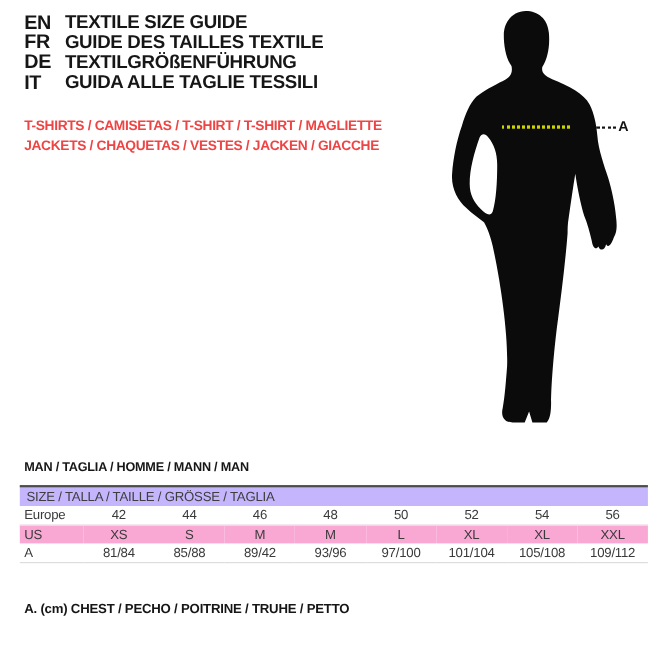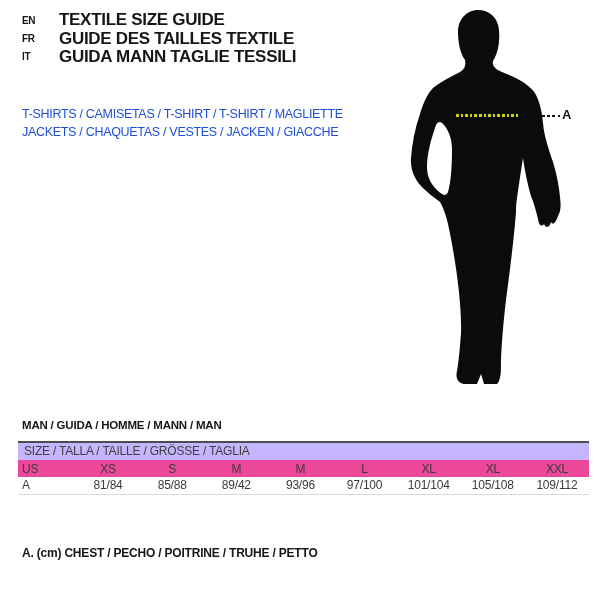--- a/index.html
+++ b/index.html
@@ -11,30 +11,30 @@
     background: #ffffff;
     font-family: "Liberation Sans", sans-serif;
     color: #111;
     overflow: hidden;
   }
 
   
   .lang-list { position: absolute; left: 22px; top: 11px; }
   .lang-row { display: flex; height: 18.4px; align-items: center; }
   .lang-code {
-    width: 37px; font-size: 10px; font-weight: 700; letter-spacing: -0.3px; color: #161616;
+    width: 37px; font-size: 18px; font-weight: 700; letter-spacing: -0.3px; color: #161616;
   }
   .lang-label {
     font-size: 17px; font-weight: 700; letter-spacing: -0.3px; color: #161616; white-space: nowrap;
   }
 
   
   .product-lines { position: absolute; left: 22px; top: 106px; }
   .product-line {
-    font-size: 12.5px; font-weight: 400; letter-spacing: -0.3px; color: #1d4ed8;
+    font-size: 12.5px; font-weight: 700; letter-spacing: -0.3px; color: #ef4444;
     line-height: 17.5px; white-space: nowrap;
   }
 
   
   .figure-wrap { position: absolute; left: 405px; top: 8px; width: 195px; height: 392px; }
   .figure-svg { position: absolute; left: 0; top: 0; }
   .chest-dash-yellow {
     position: absolute; left: 51px; top: 106px; width: 64px; height: 3px;
     background: repeating-linear-gradient(90deg, #ccd500 0 2.6px, transparent 2.6px 4.6px);
   }
@@ -60,21 +60,21 @@
     background: #c4b5fd; border-top: 2px solid #4c4c4c;
     padding-left: 6px;
     font-size: 12px; letter-spacing: -0.2px; color: #3e3e3e; white-space: nowrap;
   }
   table.sizes { width: 100%; border-collapse: collapse; table-layout: fixed; }
   table.sizes td {
     height: 17px; font-size: 12px; letter-spacing: -0.2px; color: #3a3a3a;
     text-align: center; vertical-align: middle; padding: 0;
   }
   table.sizes td.row-label { text-align: left; padding-left: 4px; color: #3a3a3a; }
-  tr.row-shade td { background: #ec4899; }
+  tr.row-shade td { background: #f9a8d4; }
   tr.row-europe td { border-bottom: 1px solid #e6e6e6; }
   table.sizes { border-bottom: 1px solid #dadada; }
 
   
   .footnote {
     position: absolute; left: 22px; top: 546px;
     font-size: 12px; font-weight: 700; letter-spacing: -0.2px; color: #161616; white-space: nowrap;
   }
 </style>
 </head>
@@ -85,22 +85,26 @@
   <div class="lang-list">
     <div class="lang-row">
       <span class="lang-code">EN</span>
       <span class="lang-label">TEXTILE SIZE GUIDE</span>
     </div>
     <div class="lang-row">
       <span class="lang-code">FR</span>
       <span class="lang-label">GUIDE DES TAILLES TEXTILE</span>
     </div>
     <div class="lang-row">
+      <span class="lang-code">DE</span>
+      <span class="lang-label">TEXTILGRÖßENFÜHRUNG</span>
+    </div>
+    <div class="lang-row">
       <span class="lang-code">IT</span>
-      <span class="lang-label">GUIDA MANN TAGLIE TESSILI</span>
+      <span class="lang-label">GUIDA ALLE TAGLIE TESSILI</span>
     </div>
   </div>
 
   <div class="product-lines">
     <div class="product-line">T-SHIRTS / CAMISETAS / T-SHIRT / T-SHIRT / MAGLIETTE</div>
     <div class="product-line">JACKETS / CHAQUETAS / VESTES / JACKEN / GIACCHE</div>
   </div>
 
   <div class="figure-wrap">
     <svg class="figure-svg" width="170" height="390" viewBox="0 0 170 390" xmlns="http://www.w3.org/2000/svg">
@@ -148,37 +152,48 @@
         C 46 174 47 158 47 142
         C 47 131 44 123 39 117
         C 36 113 33 113 31 117
         Z"></path>
     </svg>
     <div class="chest-dash-yellow"></div>
     <div class="chest-dash-black"></div>
     <span class="measure-label">A</span>
   </div>
 
-  <div class="section-title">MAN / GUIDA / HOMME / MANN / MAN</div>
+  <div class="section-title">MAN / TAGLIA / HOMME / MANN / MAN</div>
 
   <div class="table-wrap">
     <div class="size-header">SIZE / TALLA / TAILLE / GRÖSSE / TAGLIA</div>
     <table class="sizes">
       <colgroup>
         <col style="width:58px">
           <col>
           <col>
           <col>
           <col>
           <col>
           <col>
           <col>
           <col>
       </colgroup>
       <tbody>
+        <tr class="row-europe">
+          <td class="row-label">Europe</td>
+          <td>42</td>
+          <td>44</td>
+          <td>46</td>
+          <td>48</td>
+          <td>50</td>
+          <td>52</td>
+          <td>54</td>
+          <td>56</td>
+        </tr>
         <tr class="row-shade">
           <td class="row-label">US</td>
           <td>XS</td>
           <td>S</td>
           <td>M</td>
           <td>M</td>
           <td>L</td>
           <td>XL</td>
           <td>XL</td>
           <td>XXL</td>

